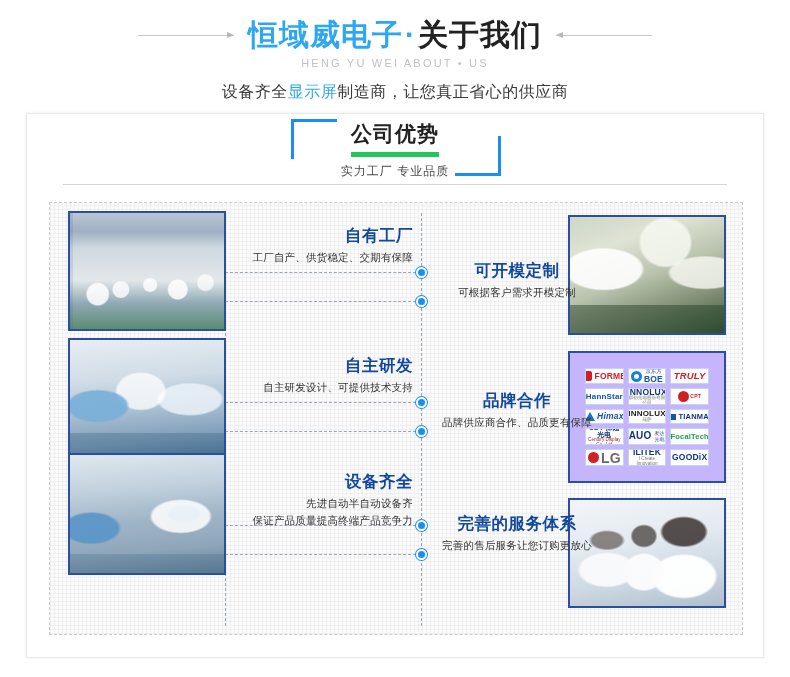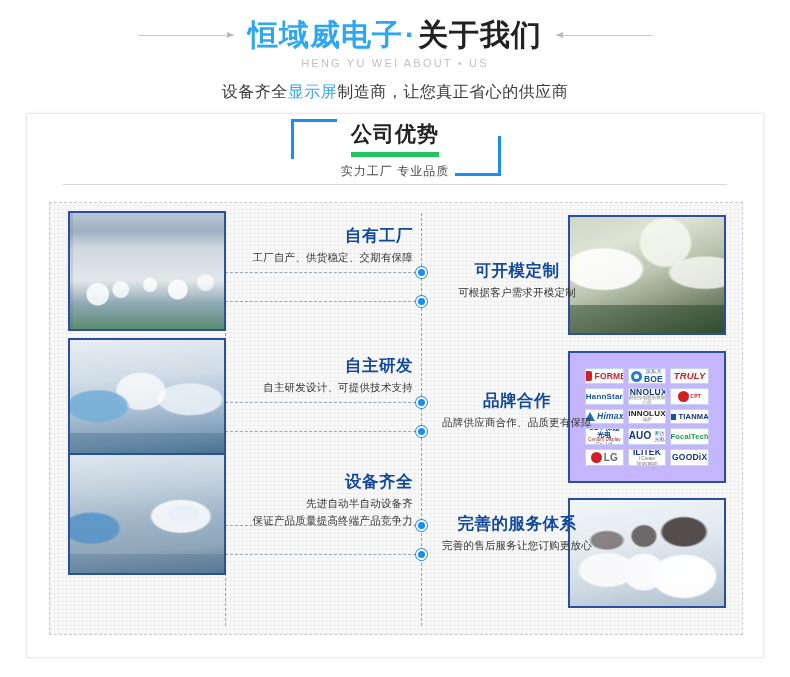--- a/index.html
+++ b/index.html
@@ -375,21 +375,21 @@
           </span>
         </div>
 
         <div class="logo-cell">
           <span class="lg-txt" style="font-size:7.5px;color:#1f9e4a;">FocalTech</span>
         </div>
 
         <div class="logo-cell">
           <span class="logo-row">
               <span class="mark-circ-red"></span>
-              <span class="lg-txt c-gray" style="font-size:10px;">LG</span>
+              <span class="lg-txt c-gray" style="font-size:14px;">LG</span>
             </span>
         </div>
 
         <div class="logo-cell">
           <span class="logo-stack">
             <span class="lg-txt c-dblue" style="font-size:8.5px;">ILITEK</span>
             <span class="tiny">I Create Innovation</span>
           </span>
         </div>
 

